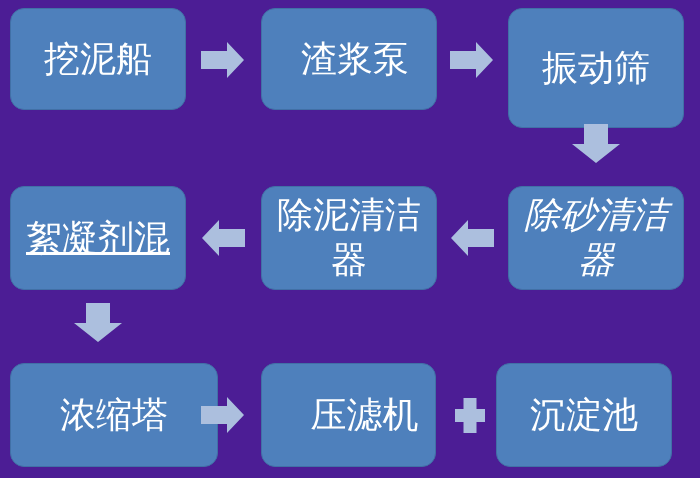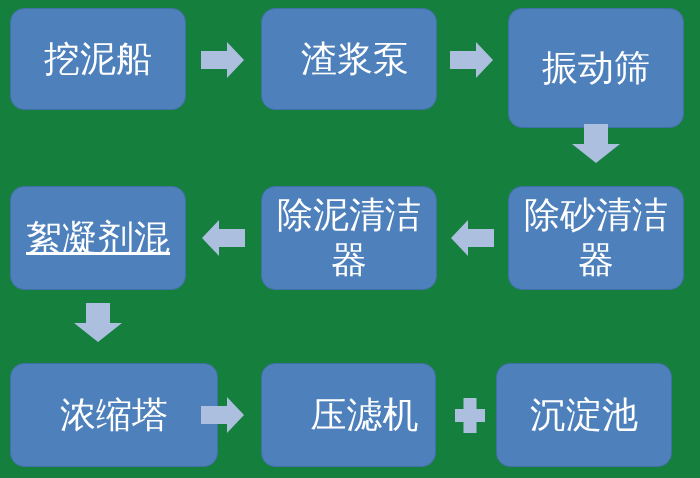--- a/index.html
+++ b/index.html
@@ -4,21 +4,21 @@
 <style>
   html, body {
     margin: 0;
     padding: 0;
     background: #FFFFFF;
   }
   .canvas {
     position: relative;
     width: 700px;
     height: 478px;
-    background: #15803d;
+    background: #4c1d95;
     overflow: hidden;
     font-family: "Liberation Serif", "DejaVu Serif", serif;
   }
   .node {
     position: absolute;
     background: #4E80BC;
     border: 1px solid #4170A6;
     border-radius: 14px;
     box-sizing: border-box;
     display: flex;
@@ -102,21 +102,21 @@
       <div>器</div>
     </div>
   </div>
 
   <div class="connector" style="left:450px; top:219px;">
     <svg width="44" height="38" viewBox="0 0 44 38">
       <polygon points="44,10 18,10 18,1 1,19 18,37 18,28 44,28" fill="#ACBFDE"></polygon>
     </svg>
   </div>
 
-  <div class="node" style="left:508px; top:186px; width:176px; height:104px;">
+  <div class="node" style="left:508px; top:186px; width:176px; height:104px;font-style:italic;">
     <div class="node-text">
       <div>除砂清洁</div>
       <div>器</div>
     </div>
   </div>
 
   <div class="connector" style="left:73px; top:303px;">
     <svg width="50" height="40" viewBox="0 0 50 40">
       <polygon points="13,0 37,0 37,20 49,20 25,39 1,20 13,20" fill="#ACBFDE"></polygon>
     </svg>

